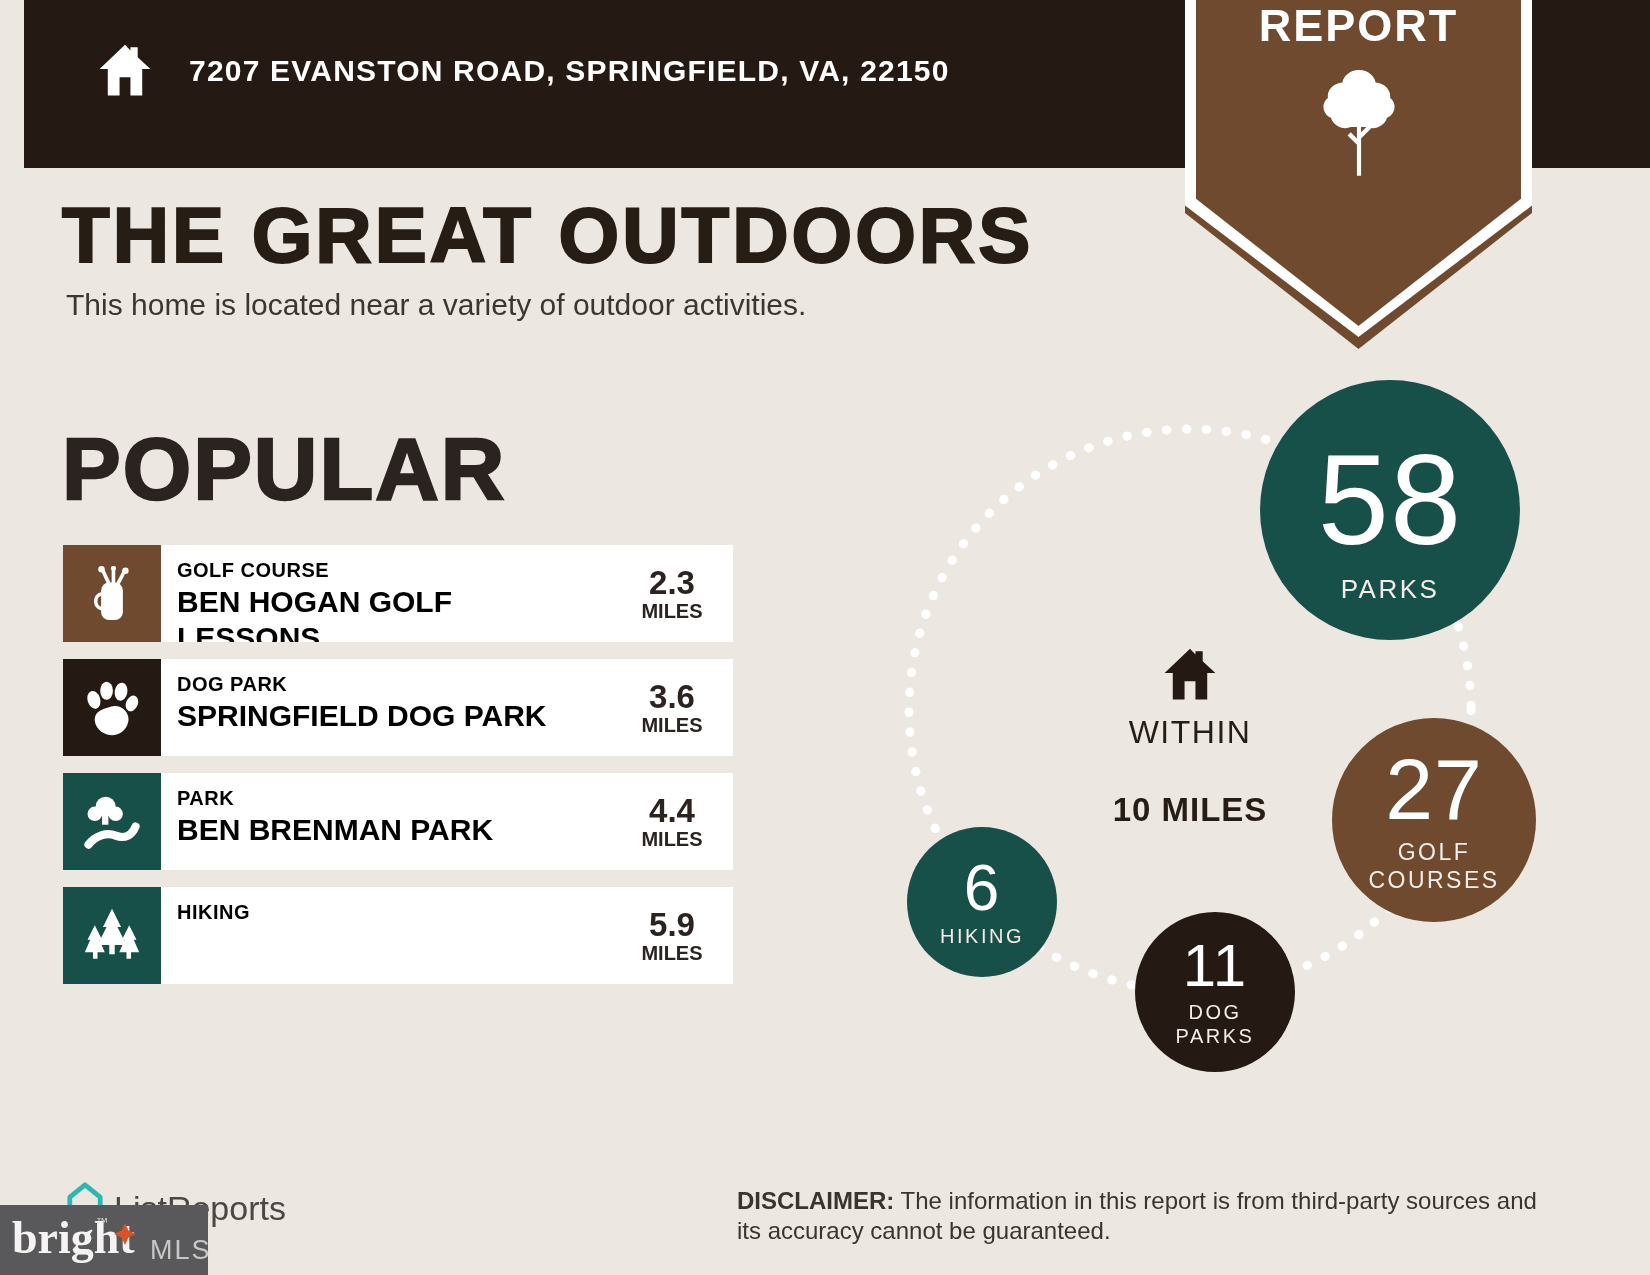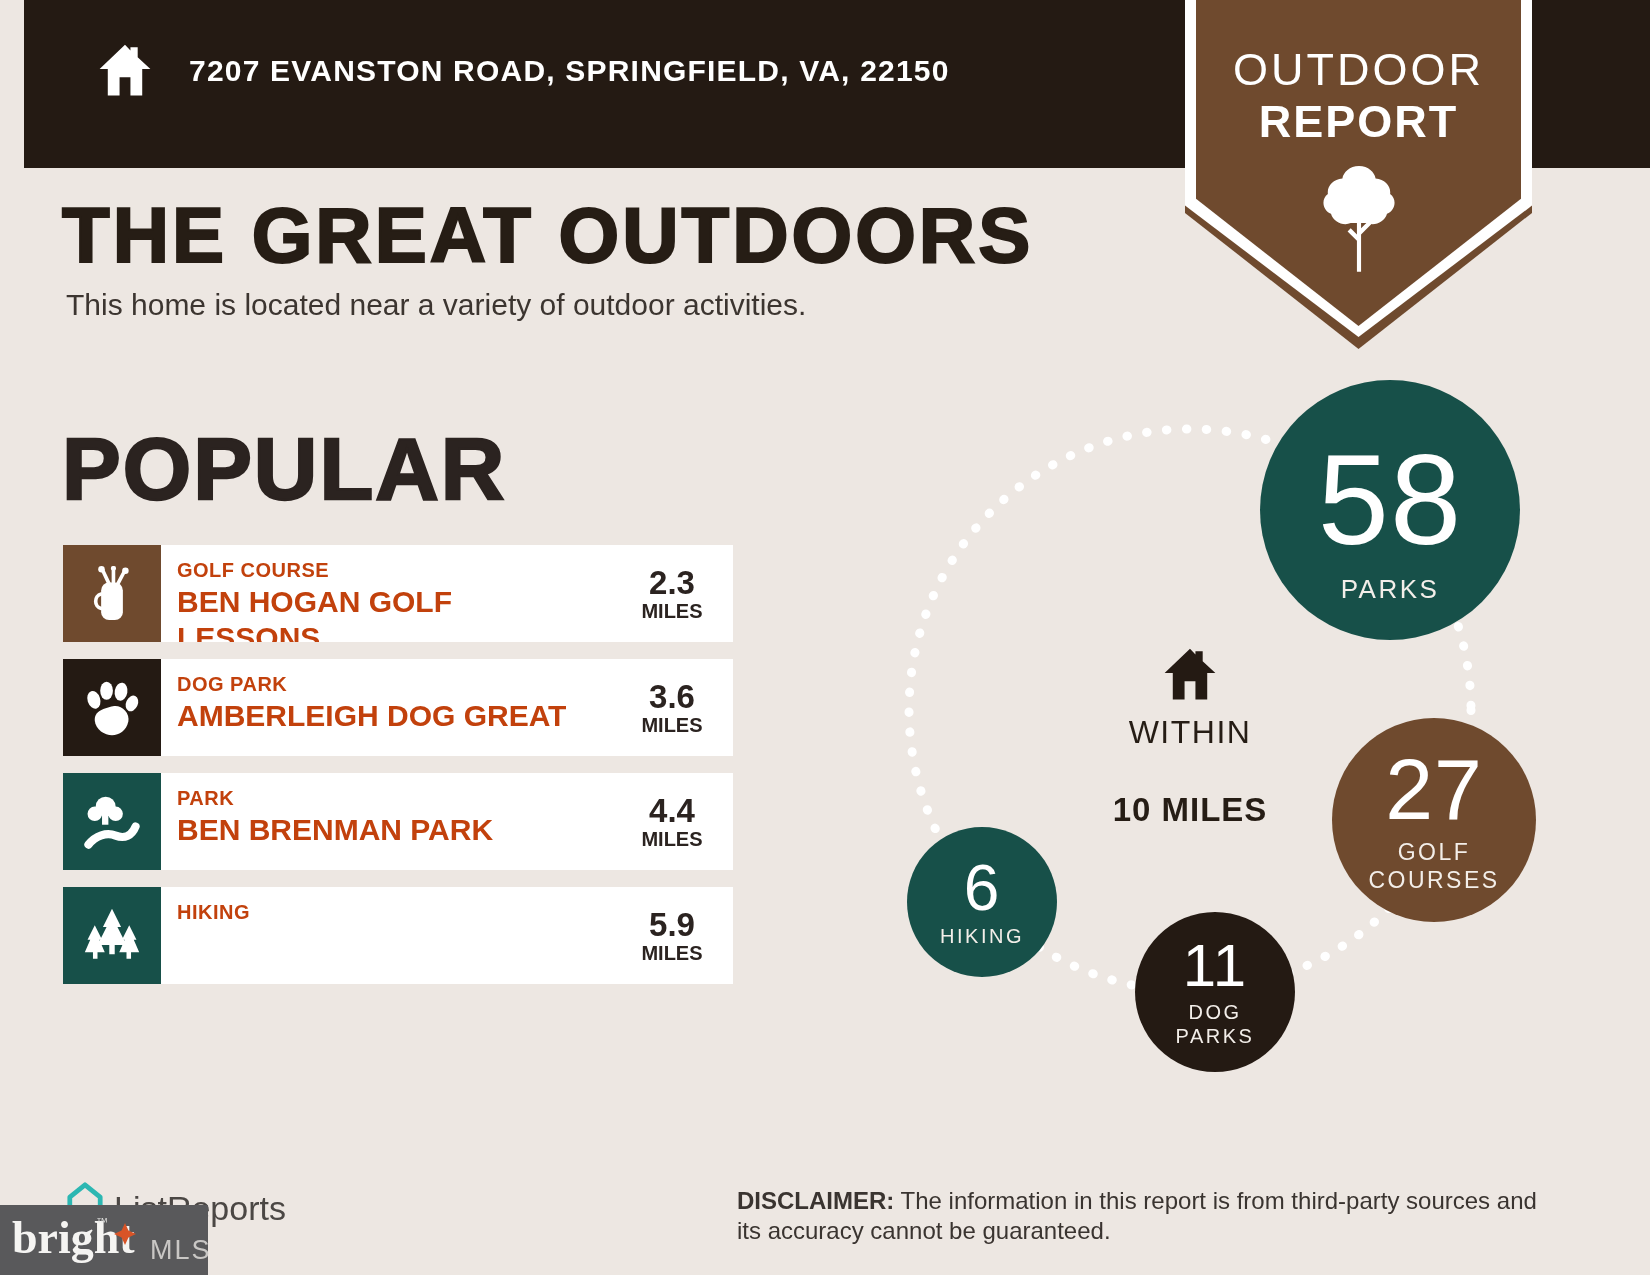--- a/index.html
+++ b/index.html
@@ -25,21 +25,21 @@
   
   .title { position:absolute; left:62px; top:190px; font-size:78px; font-weight:700; color:#261D15; letter-spacing:3px; -webkit-text-stroke:2.2px #261D15; }
   .subtitle { position:absolute; left:66px; top:288px; font-size:30px; color:#3C3530; }
 
   
   .popular-h { position:absolute; left:62px; top:418px; font-size:88px; font-weight:700; color:#2B2320; letter-spacing:2px; -webkit-text-stroke:2.4px #2B2320; }
   .cards { position:absolute; left:63px; top:545px; width:670px; }
   .card { width:670px; height:97px; background:#FFFFFF; display:flex; margin-bottom:17px; overflow:hidden; }
   .tile { flex:0 0 98px; height:97px; display:flex; align-items:center; justify-content:center; }
   .tile svg { width:58px; height:58px; }
-  .info { padding:14px 0 0 16px; color:#c2410c; }
+  .info { padding:14px 0 0 16px; color:#000000; }
   .cat { font-size:20px; font-weight:700; letter-spacing:0.5px; }
   .nm { font-size:30px; font-weight:700; line-height:36px; margin-top:2px; white-space:nowrap; }
   .card:nth-child(1) .nm { white-space:normal; max-width:350px; }
   .dist { margin-left:auto; align-self:center; text-align:center; width:108px; padding-right:14px; color:#2B2320; }
   .dist .dnum { font-size:33px; font-weight:700; line-height:34px; }
   .dist .dunit { font-size:20px; font-weight:700; line-height:22px; }
 
   
   .ring { position:absolute; left:900px; top:420px; width:580px; height:580px; z-index:0; }
   .bubble { position:absolute; border-radius:50%; color:#FFFFFF; display:flex; flex-direction:column; align-items:center; justify-content:center; text-align:center; z-index:2; }
@@ -80,21 +80,20 @@
     <path fill="#FFFFFF" d="M32 4 L4 31 L13 31 L13 60 L26 60 L26 40 L38 40 L38 60 L51 60 L51 31 L60 31 L46 18 L46 7 L38 7 L38 10.5 Z"></path>
   </svg>
   <div class="addr">7207 EVANSTON ROAD, SPRINGFIELD, VA, 22150</div>
 </header>
 
 <div class="ribbon">
   <div class="rb rb-outer" style="background-color: rgb(111, 74, 46);"></div>
   <div class="rb rb-white"></div>
   <div class="rb rb-inner" style="background-color: rgb(111, 74, 46);"></div>
   <div class="ribbon-content">
-    <div class="ribbon-l1">OUTDOOR</div>
     <div class="ribbon-l2">REPORT</div>
     <svg class="ribbon-tree" viewBox="0 0 70 108">
       <path fill="#FFFFFF" d="M35 2 C44 2 50 8 51 14 C60 15 66 21 65 29 C72 34 70 45 62 48 C60 56 50 60 43 57 L27 57 C20 60 10 56 8 48 C0 45 -2 34 5 29 C4 21 10 15 19 14 C20 8 26 2 35 2 Z"></path>
       <path fill="#FFFFFF" d="M33 48 L37 48 L37 62 L45 54 L48 57 L37 68 L37 104 L33 104 L33 74 L24 65 L27 62 L33 68 Z"></path>
     </svg>
   </div>
 </div>
 
 <h1 class="title">THE GREAT OUTDOORS</h1>
 <p class="subtitle">This home is located near a variety of outdoor activities.</p>
@@ -134,21 +133,21 @@
           <ellipse cx="12" cy="23" rx="7" ry="10" transform="rotate(-18 12 23)"></ellipse>
           <ellipse cx="26" cy="13" rx="7" ry="10"></ellipse>
           <ellipse cx="42" cy="14" rx="7" ry="10" transform="rotate(10 42 14)"></ellipse>
           <ellipse cx="54" cy="27" rx="6.5" ry="9" transform="rotate(24 54 27)"></ellipse>
           <path d="M33 30 C42 28 52 37 50 47 C48 57 40 62 32 62 C24 62 14 56 13 46 C12 35 24 32 33 30 Z"></path>
         </g>
       </svg>
     </div>
     <div class="info">
       <div class="cat">DOG PARK</div>
-      <div class="nm">AMBERLEIGH DOG GREAT</div>
+      <div class="nm">SPRINGFIELD DOG PARK</div>
     </div>
     <div class="dist">
       <div class="dnum">3.6</div>
       <div class="dunit">MILES</div>
     </div>
   </div>
 
   <div class="card">
     <div class="tile" style="background-color: rgb(23, 80, 73);">
       <svg viewBox="0 0 64 64">

